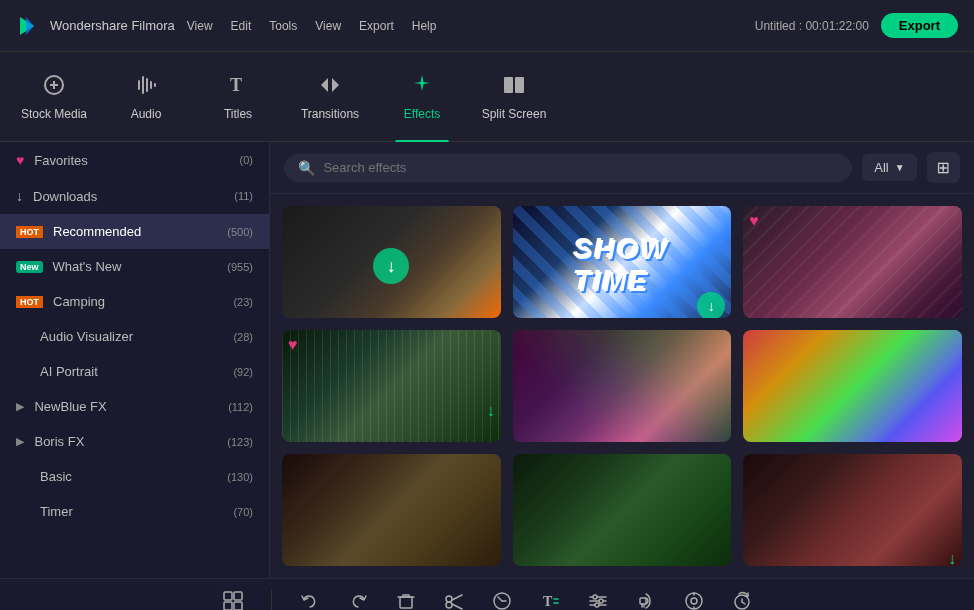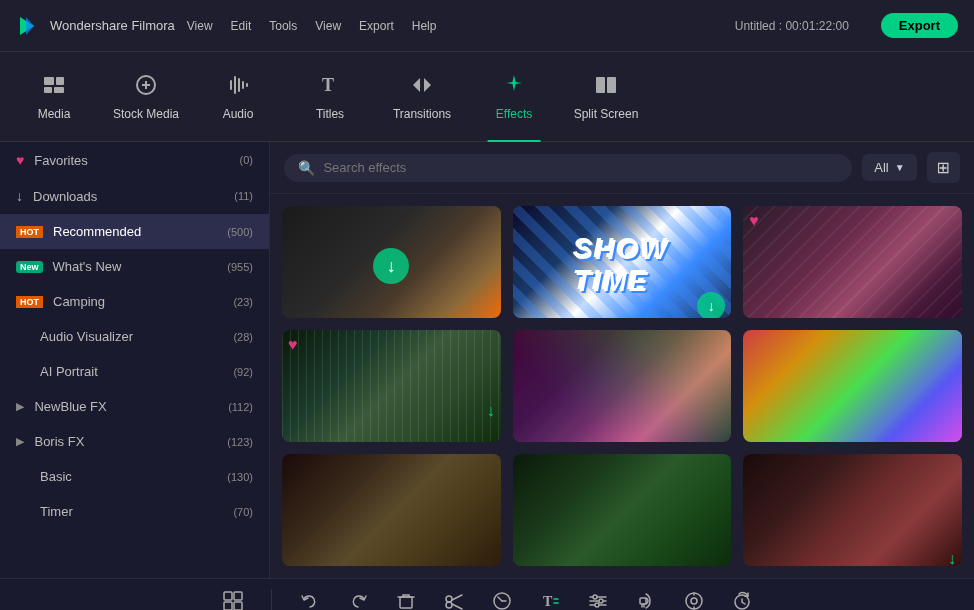--- a/index.html
+++ b/index.html
@@ -41,21 +41,21 @@
       gap: 18px;
     }
     .menu-item {
       font-size: 12px;
       color: #bbb;
       cursor: pointer;
     }
     #title-bar-right {
       display: flex;
       align-items: center;
-      gap: 32px;
+      gap: 12px;
     }
     .title-info {
       font-size: 12px;
       color: #aaa;
     }
     .export-btn {
       background: #00d084;
       color: #000;
       border: none;
       padding: 5px 18px;
@@ -401,31 +401,20 @@
   <div id="title-bar-right">
     <span class="title-info">Untitled : 00:01:22:00</span>
     <button class="export-btn">Export</button>
   </div>
 </div>
 
 <div id="toolbar">
   <div class="toolbar-item">
     <span class="toolbar-icon">
       <svg width="24" height="24" viewBox="0 0 24 24" fill="none">
-          <rect x="2" y="4" width="10" height="8" rx="1" fill="#aaa"></rect>
-          <rect x="14" y="4" width="8" height="8" rx="1" fill="#aaa"></rect>
-          <rect x="2" y="14" width="8" height="6" rx="1" fill="#aaa"></rect>
-          <rect x="12" y="14" width="10" height="6" rx="1" fill="#aaa"></rect>
-        </svg>
-    </span>
-    <span class="toolbar-label">Media</span>
-  </div>
-  <div class="toolbar-item">
-    <span class="toolbar-icon">
-      <svg width="24" height="24" viewBox="0 0 24 24" fill="none">
           <circle cx="12" cy="12" r="9" stroke="#aaa" stroke-width="2" fill="none"></circle>
           <path d="M8 12 L16 12 M12 8 L12 16" stroke="#aaa" stroke-width="2"></path>
         </svg>
     </span>
     <span class="toolbar-label">Stock Media</span>
   </div>
   <div class="toolbar-item">
     <span class="toolbar-icon">
       <svg width="24" height="24" viewBox="0 0 24 24" fill="none">
           <path d="M9 4 L9 20 M5 8 L5 16 M13 6 L13 18 M17 9 L17 15 M21 11 L21 13" stroke="#aaa" stroke-width="2" stroke-linecap="round"></path>

